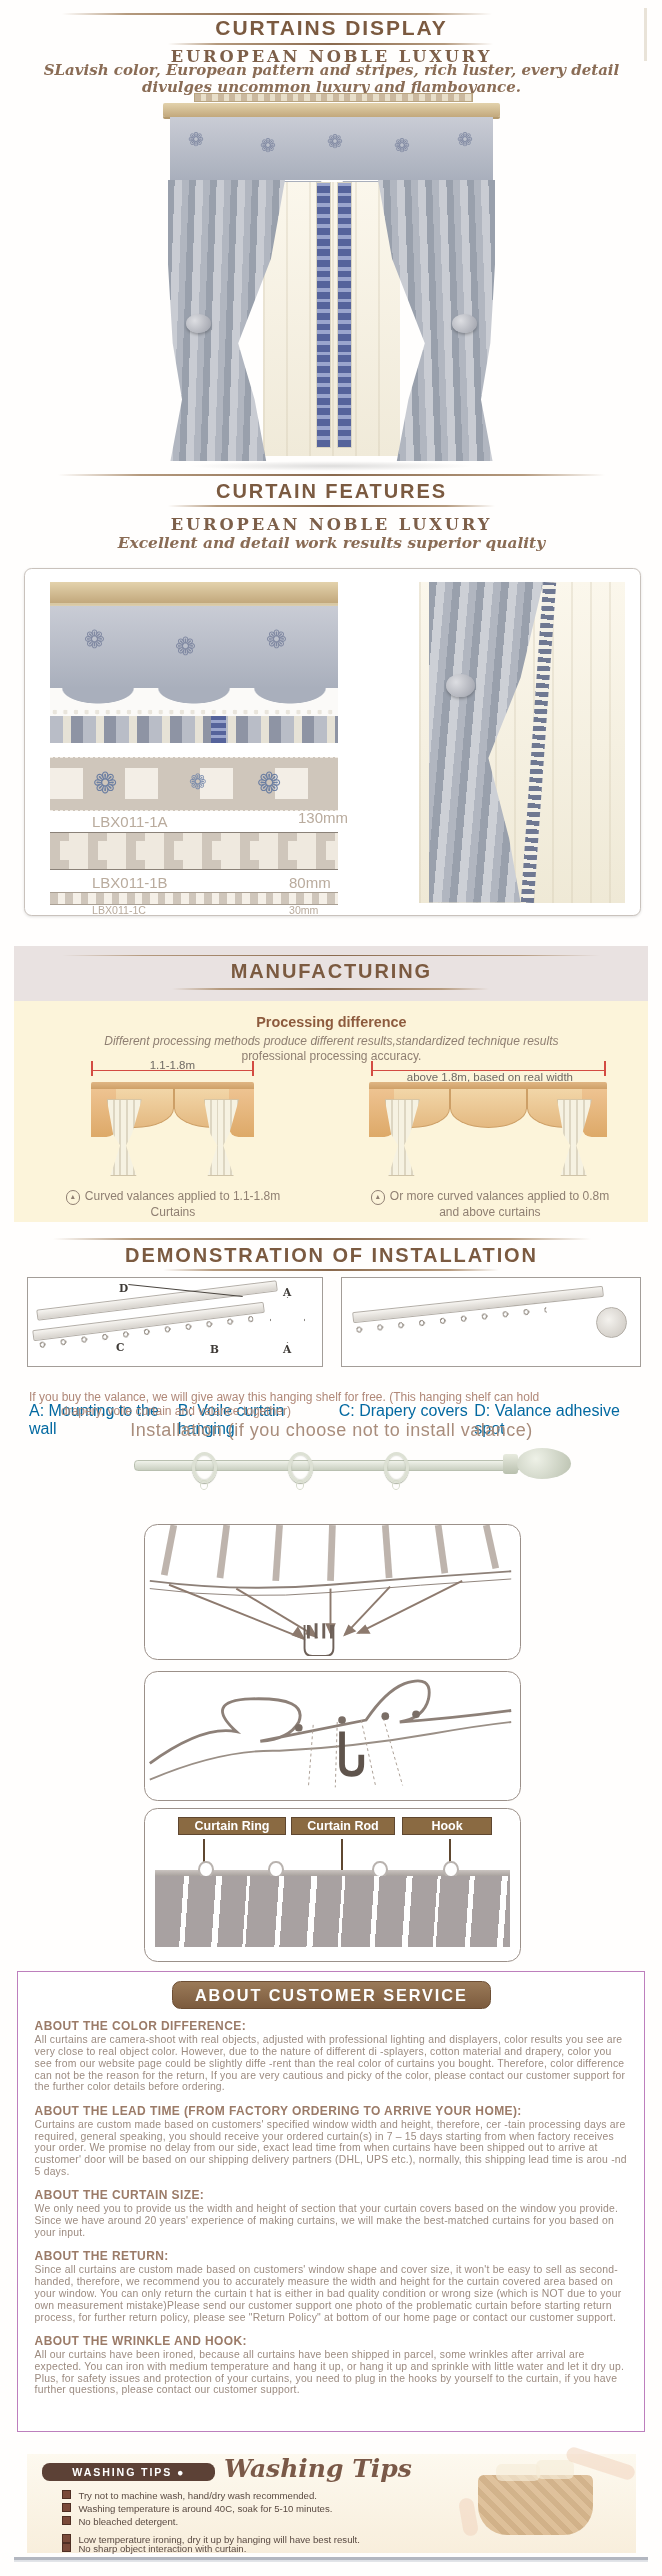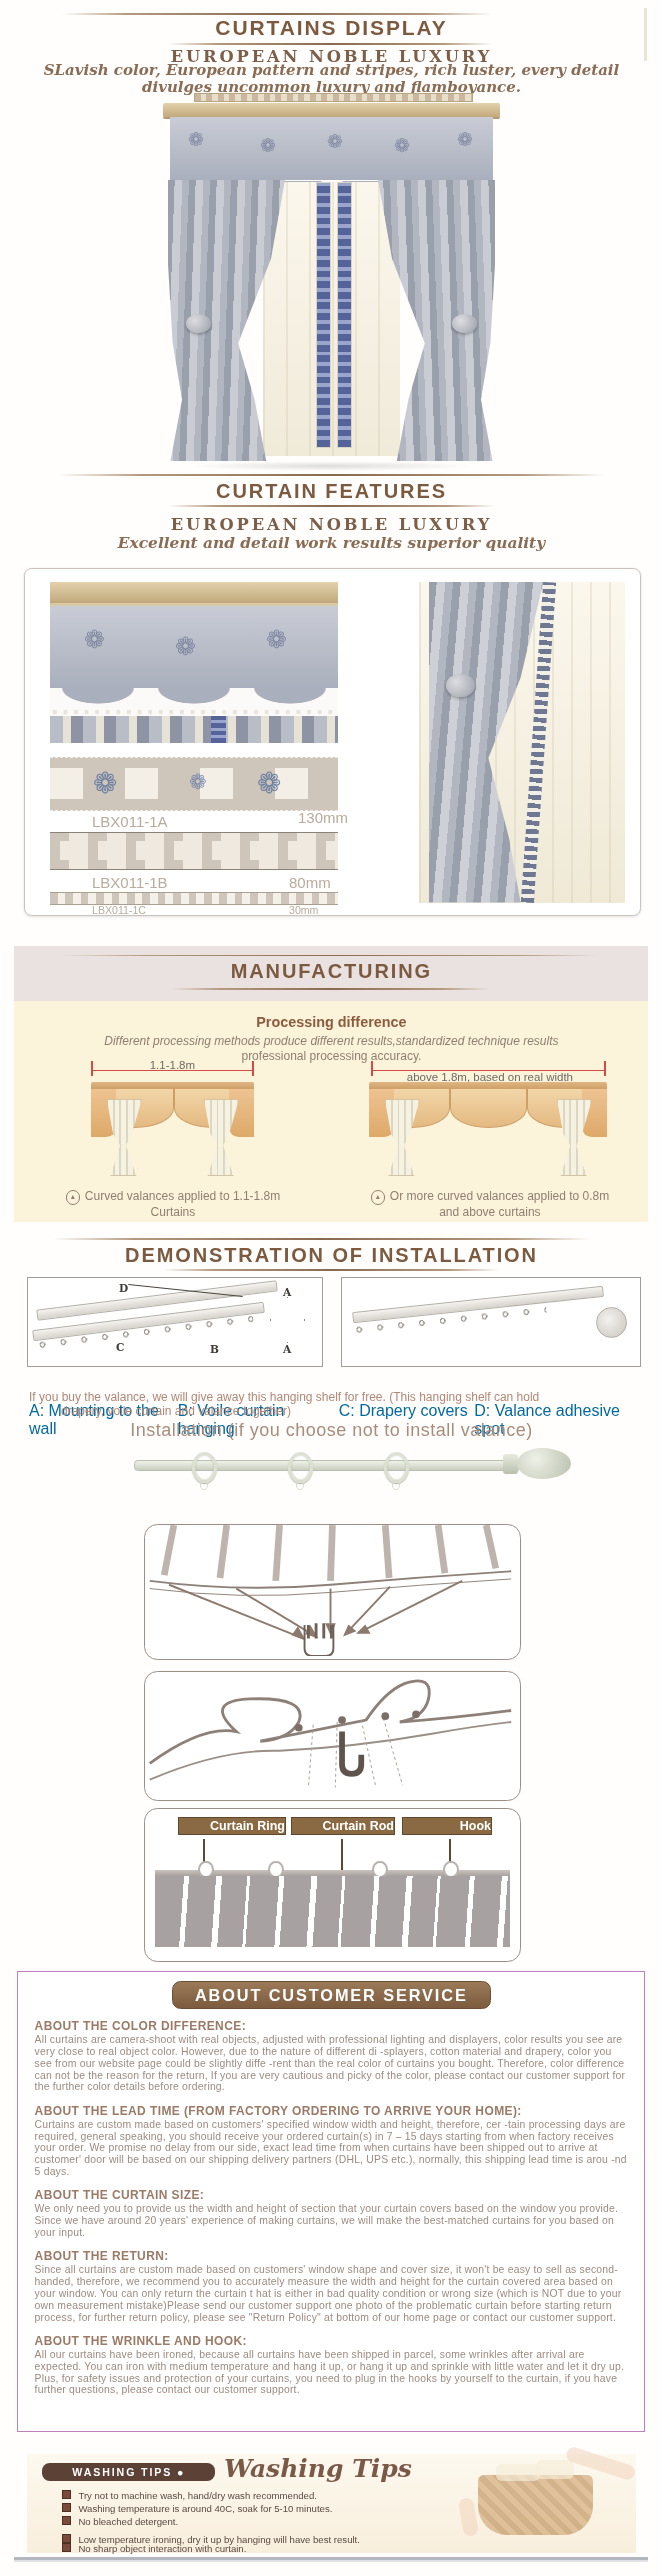--- a/index.html
+++ b/index.html
@@ -76,21 +76,21 @@
   .rod-bar{position:absolute;top:1460px;left:134px;width:384px;height:8.6px;border-radius:3.8px;
            background:linear-gradient(#f0f2ea,#c9cfc0);border:1px solid #b9c0b0;}
   .ring{position:absolute;top:1452px;width:19px;height:25px;border:3.8px solid #dde1d4;border-radius:50%;
         box-shadow:inset 0 0 1.9px #aab09f,0 1px 1px #aab09f;}
   .ring::after{content:"";position:absolute;left:4.8px;top:25px;width:5.8px;height:7.7px;border:1.9px solid #d6dbcb;border-radius:50%;}
   .finial{position:absolute;top:1448px;left:517px;width:54px;height:31px;border-radius:46% 54% 54% 46%/50%;
           background:radial-gradient(circle at 35% 35%,#eef1e7,#b9c0ae);}
   .finial-collar{position:absolute;top:1454px;left:503px;width:15.4px;height:20px;background:linear-gradient(#e8ebdf,#b9c0ae);border-radius:2.9px;}
   .dpanel{position:absolute;left:144px;width:375px;border:1.9px solid #9b9089;border-radius:13.4px;background:#fff;}
   .plabel{position:absolute;background:#8a6a42;border:1.9px solid #5f4730;color:#fff;font-weight:bold;
-          font-size:12.5px;text-align:right;padding:1px 0;}
+          font-size:12.5px;text-align:center;padding:1px 0;}
   .leader{position:absolute;width:1.9px;background:#5f4730;}
   .p3rod{position:absolute;left:9.6px;right:9.6px;height:6.7px;background:linear-gradient(#cac4c0,#a39c98);}
   .p3curtain{position:absolute;left:9.6px;right:9.6px;height:71px;
      background:
        repeating-linear-gradient(94deg,#a8a1a1 0 29px,#ffffff 29px 34px,#a8a1a1 34px 61px,#ffffff 61px 67px,#a8a1a1 67px 92px,#ffffff 92px 95px);}
   .p3ring{position:absolute;width:11.5px;height:13.4px;border:2.9px solid #b9b3af;border-radius:50%;background:#fff;}
   
   .csbox{position:absolute;top:1971px;left:17.3px;width:628px;height:461px;background:#fff;
          border:1.9px solid #bd7fbd;box-sizing:border-box;padding:0 16.3px;}
   .cspill{margin:8.6px auto 0;width:317px;height:26px;background:linear-gradient(#9a7a58,#7c5b3e);

